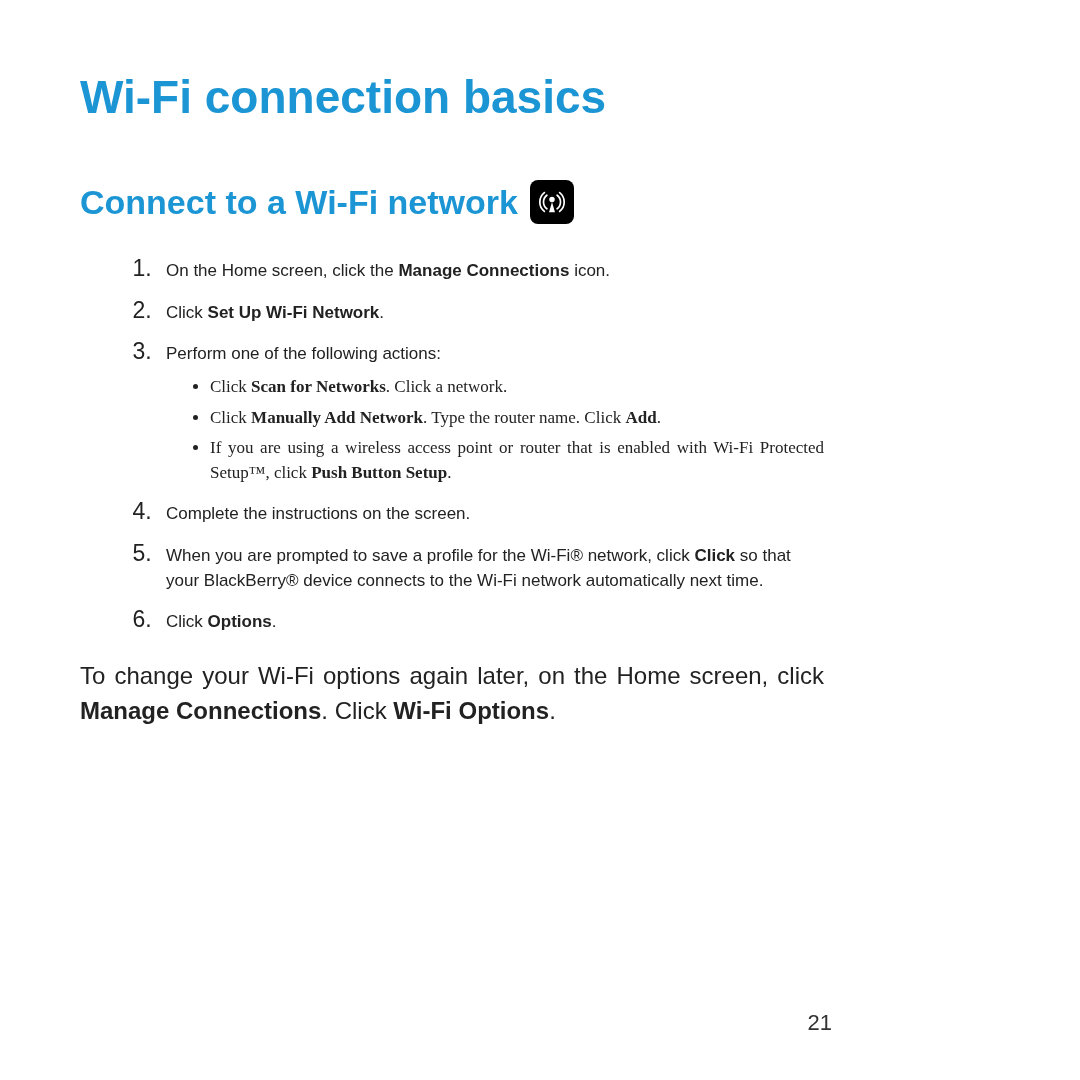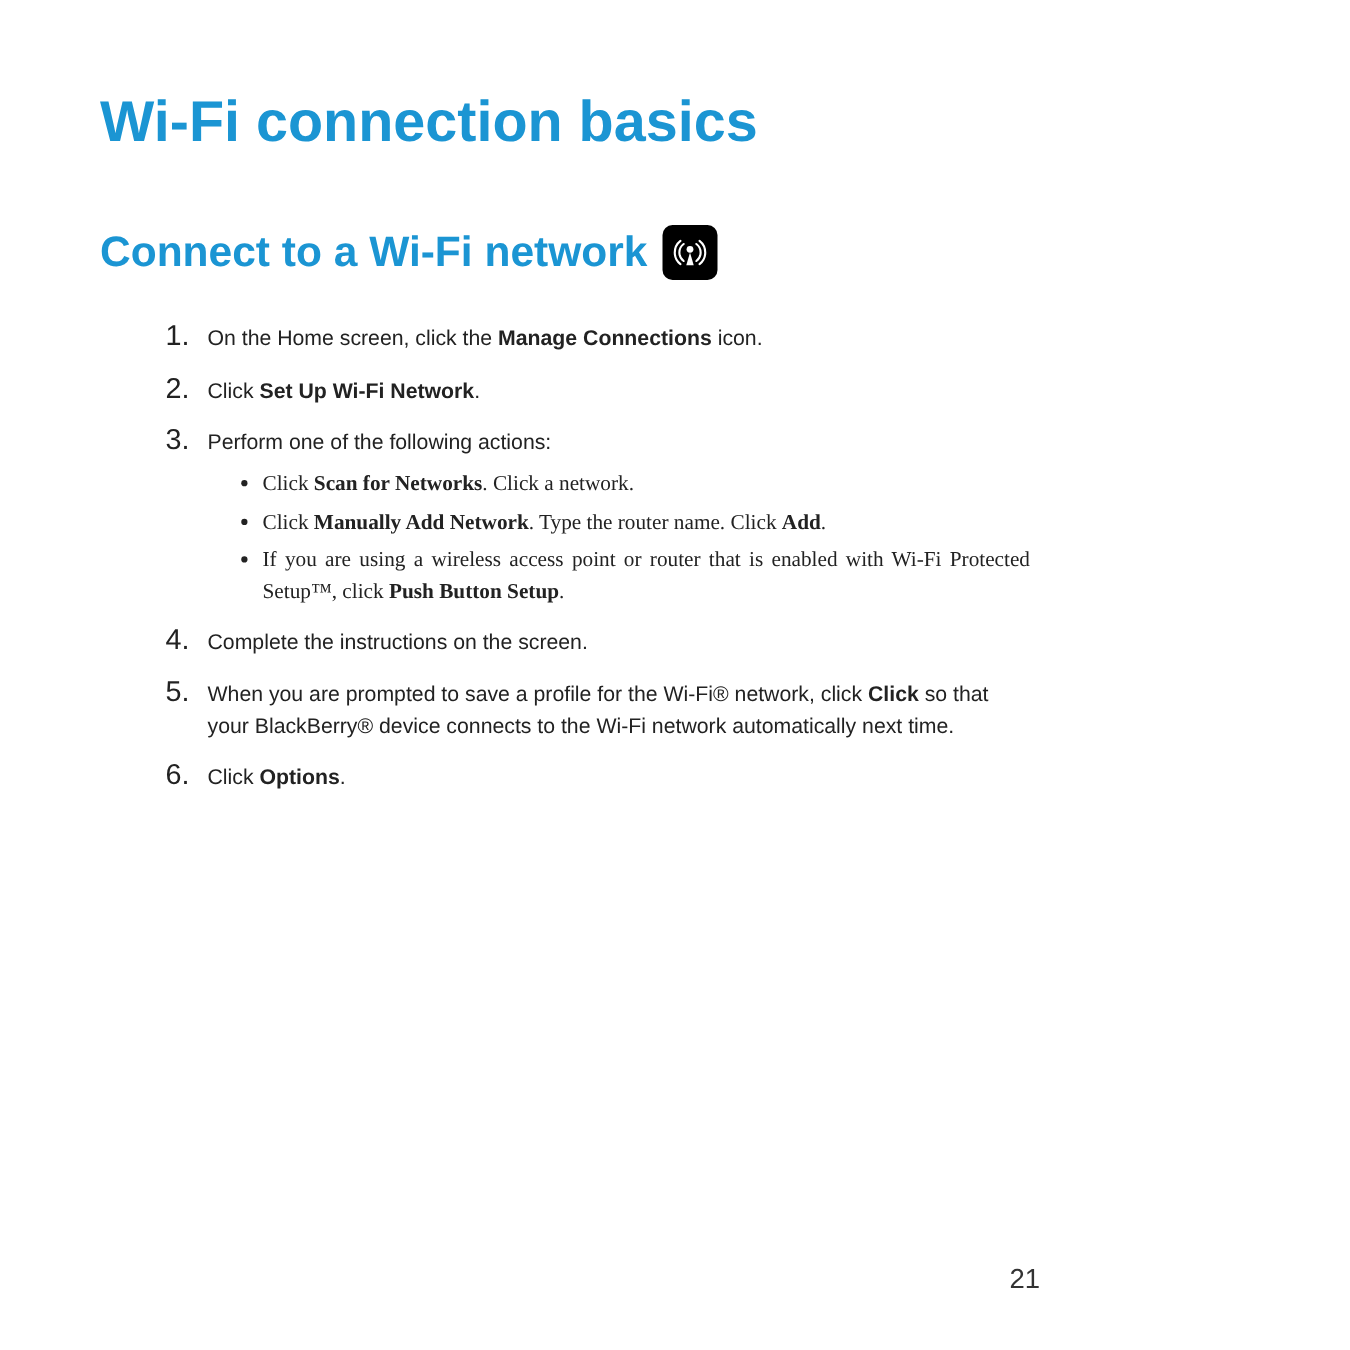--- a/index.html
+++ b/index.html
@@ -137,15 +137,18 @@
       <span>Complete the instructions on the screen.</span>
     </li>
     <li>
       <span>When you are prompted to save a profile for the Wi-Fi® network, click </span><b>Click</b><span> so that your BlackBerry® device connects to the Wi-Fi network automatically next time.</span>
     </li>
     <li>
       <span>Click </span><b>Options</b><span>.</span>
     </li>
   </ol>
 
+  <p class="after">
+    <span>To change your Wi-Fi options again later, on the Home screen, click </span><b>Manage Connections</b><span>. Click </span><b>Wi-Fi Options</b><span>.</span>
+  </p>
 
   <div class="pagenum">21</div>
 </div>
 
 </body></html>

